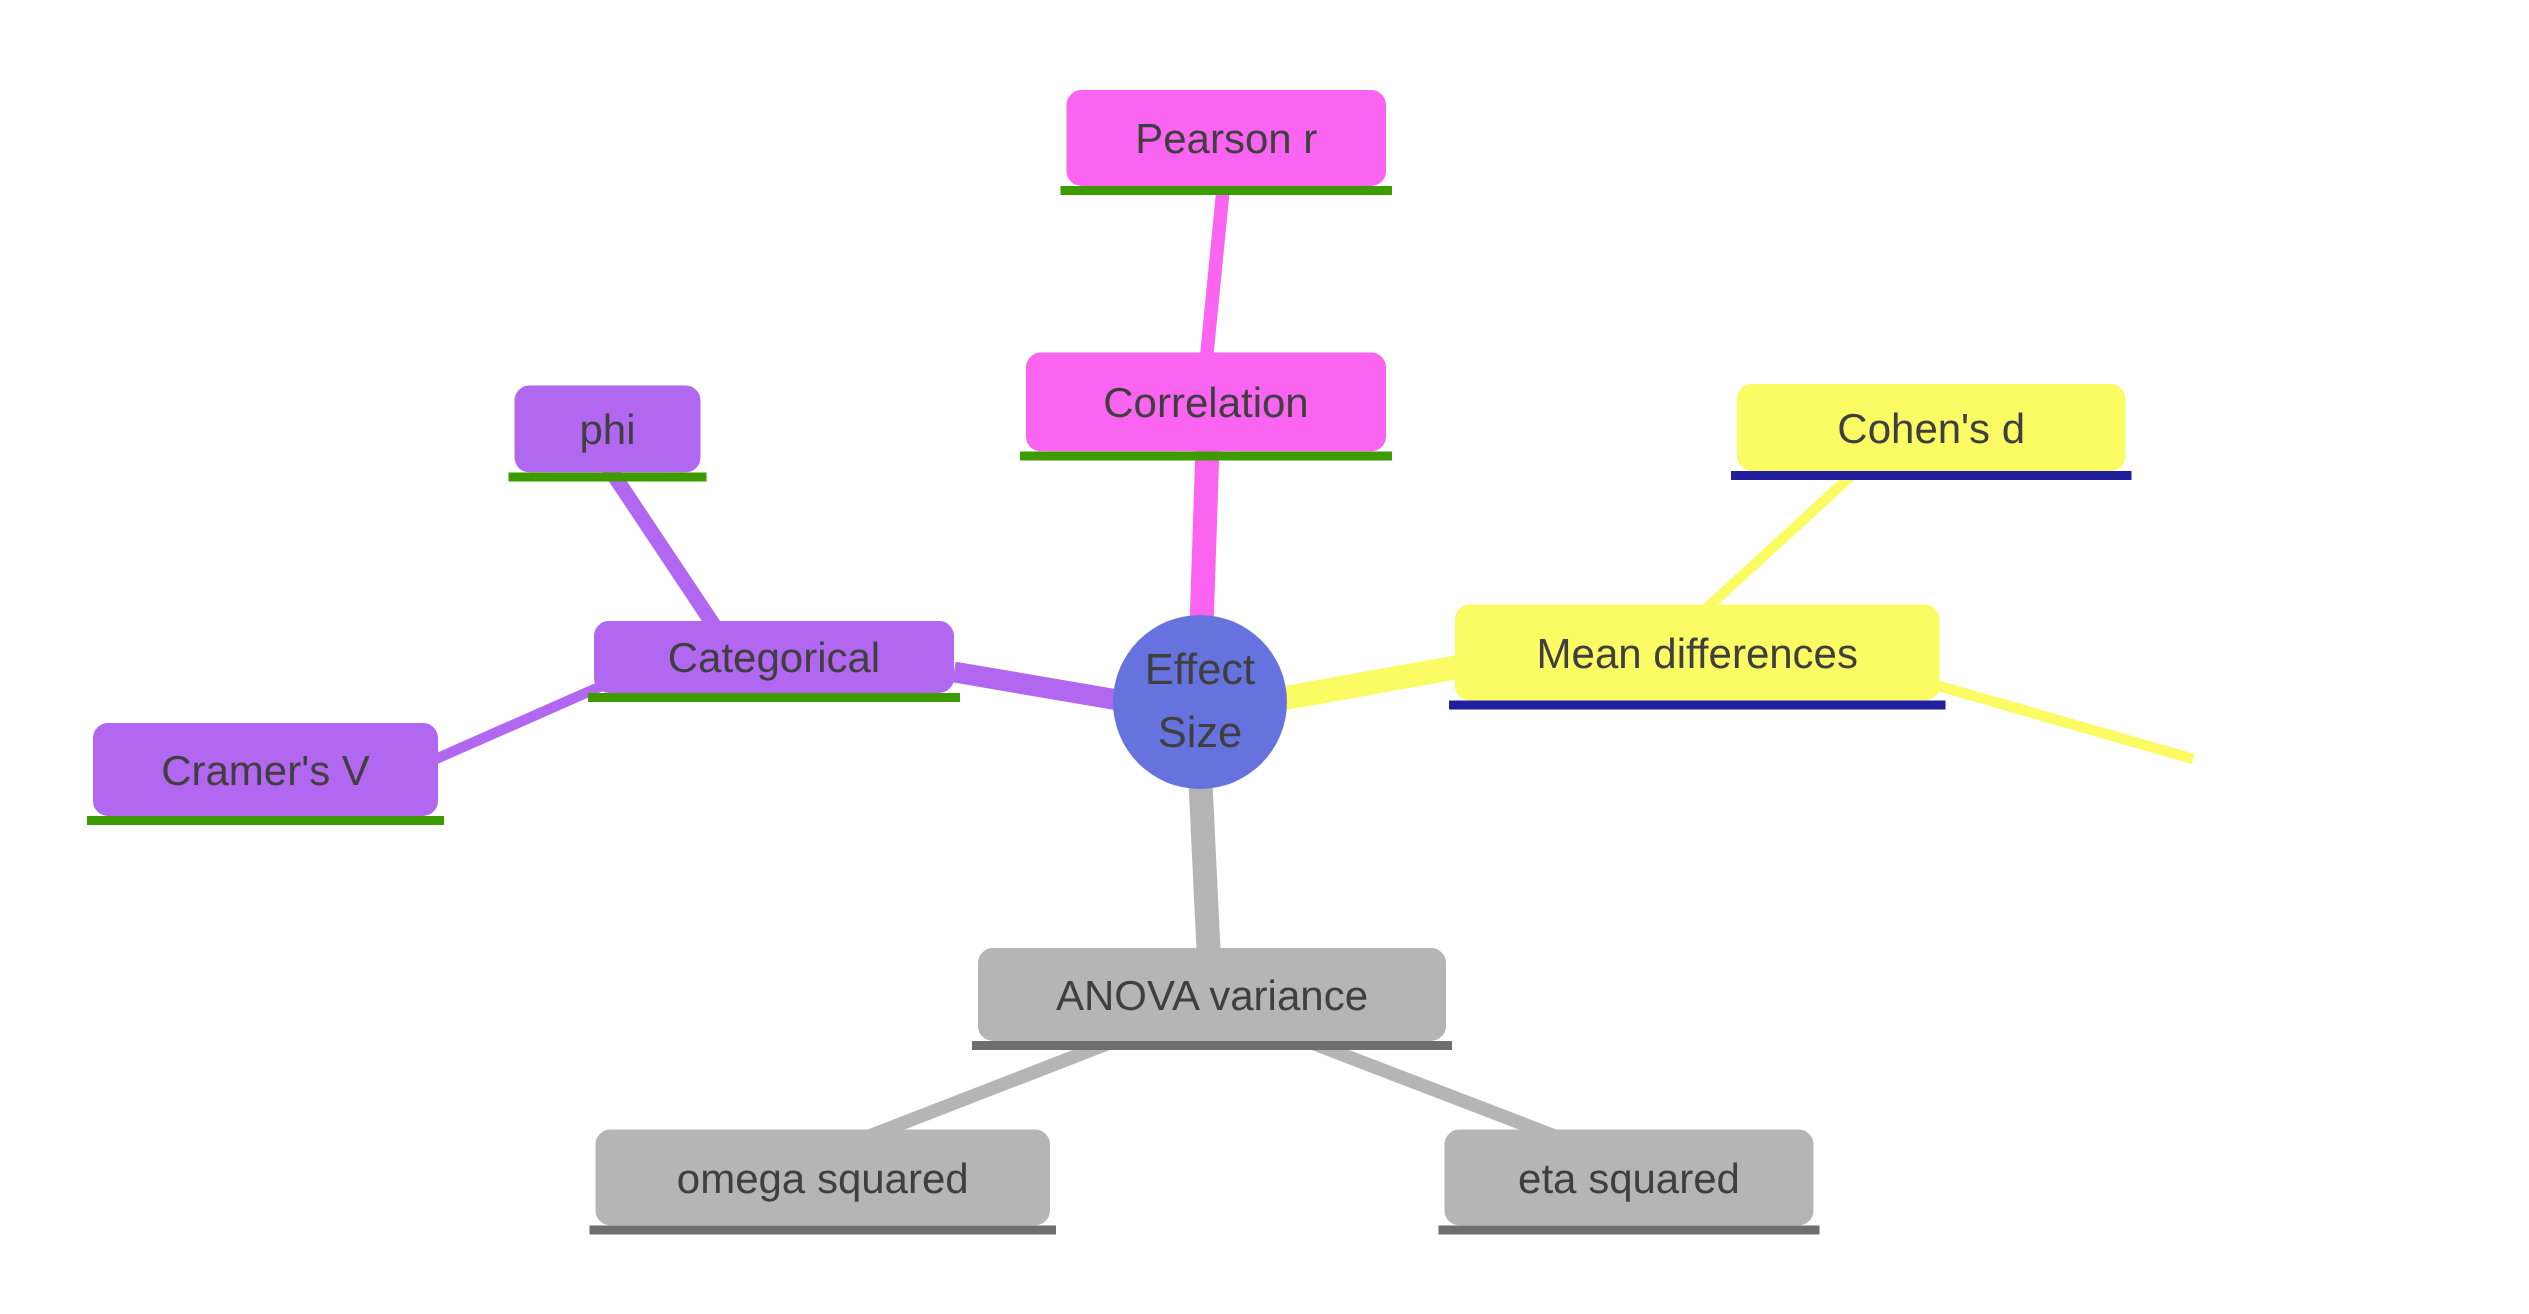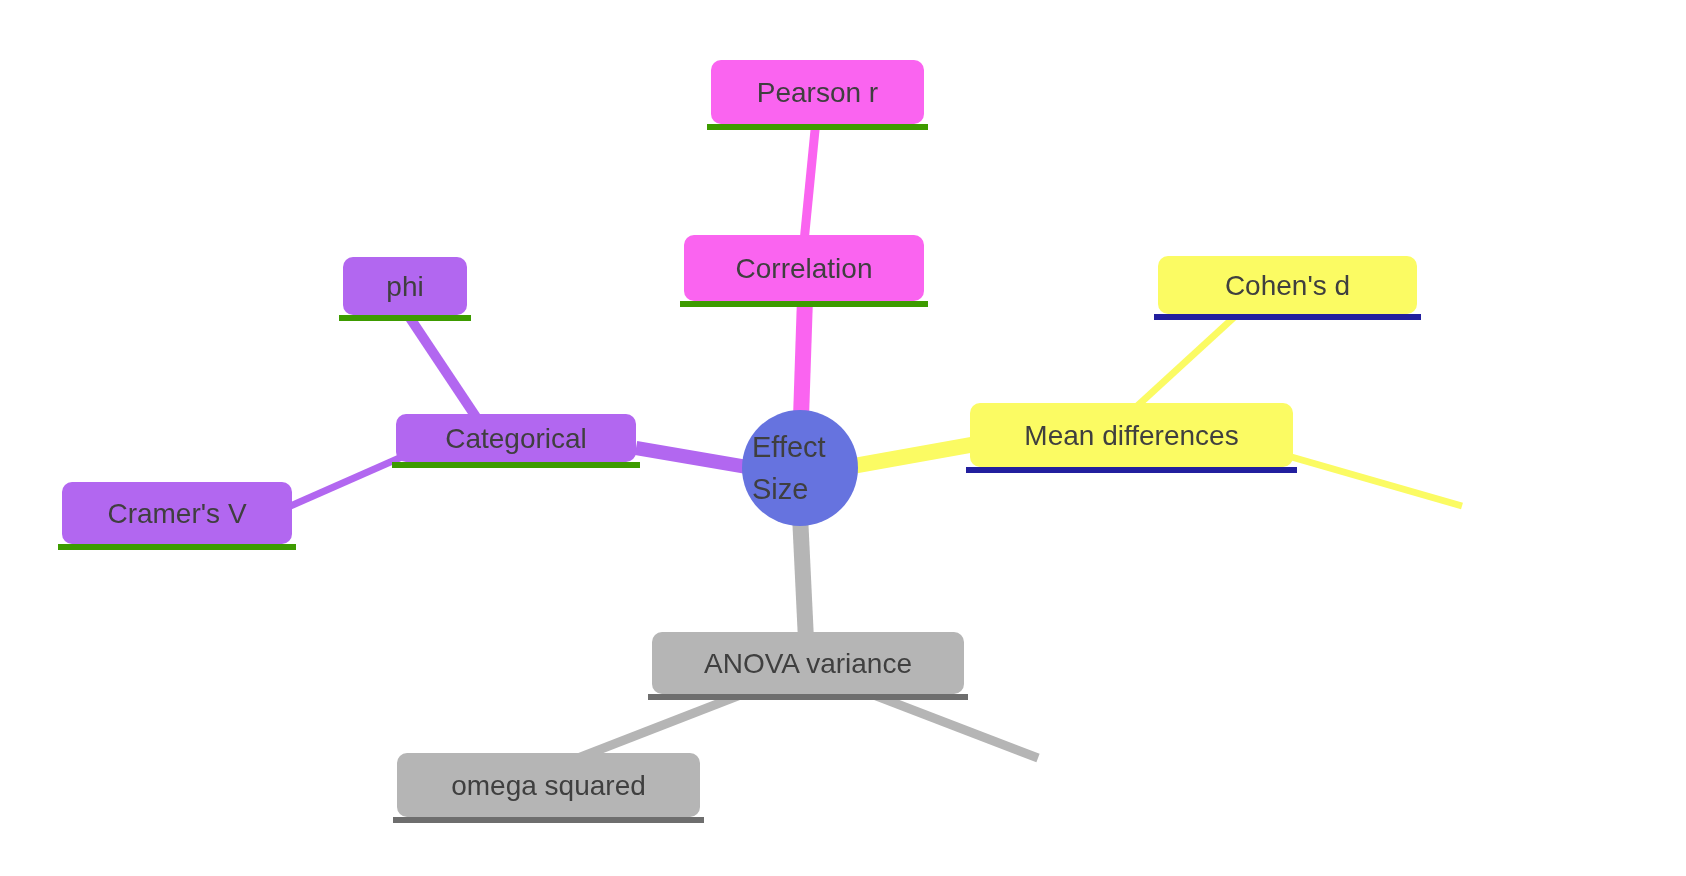--- a/index.html
+++ b/index.html
@@ -23,20 +23,21 @@
   .edge-categorical{ stroke:var(--branch-categorical,#B267F0); }
   .edge-mean{ stroke:var(--branch-mean-differences,#FBFB63); }
   .edge-anova{ stroke:var(--branch-anova,#B5B5B5); }
 
   .node{
     position:absolute;
     z-index:1;
     display:flex;
     align-items:center;
     justify-content:center;
+    text-align:center;
     color:var(--text,#3F3F3F);
     font-size:28px;
     line-height:1.25;
     user-select:none;
   }
   .box{
     border-radius:10px;
   }
   .box::after{
     content:"";
@@ -115,14 +116,17 @@
   <div class="node box branch-mean" style="left:1158px;top:256px;width:259px;height:58px">
     <span class="label">Cohen's d</span>
   </div>
 
   <div class="node box branch-anova" style="left:652px;top:632px;width:312px;height:62px">
     <span class="label">ANOVA variance</span>
   </div>
   <div class="node box branch-anova" style="left:397px;top:753px;width:303px;height:64px">
     <span class="label">omega squared</span>
   </div>
+  <div class="node box branch-anova" style="left:963px;top:753px;width:246px;height:64px">
+    <span class="label">eta squared</span>
+  </div>
 
 </div>
 
 </body></html>

